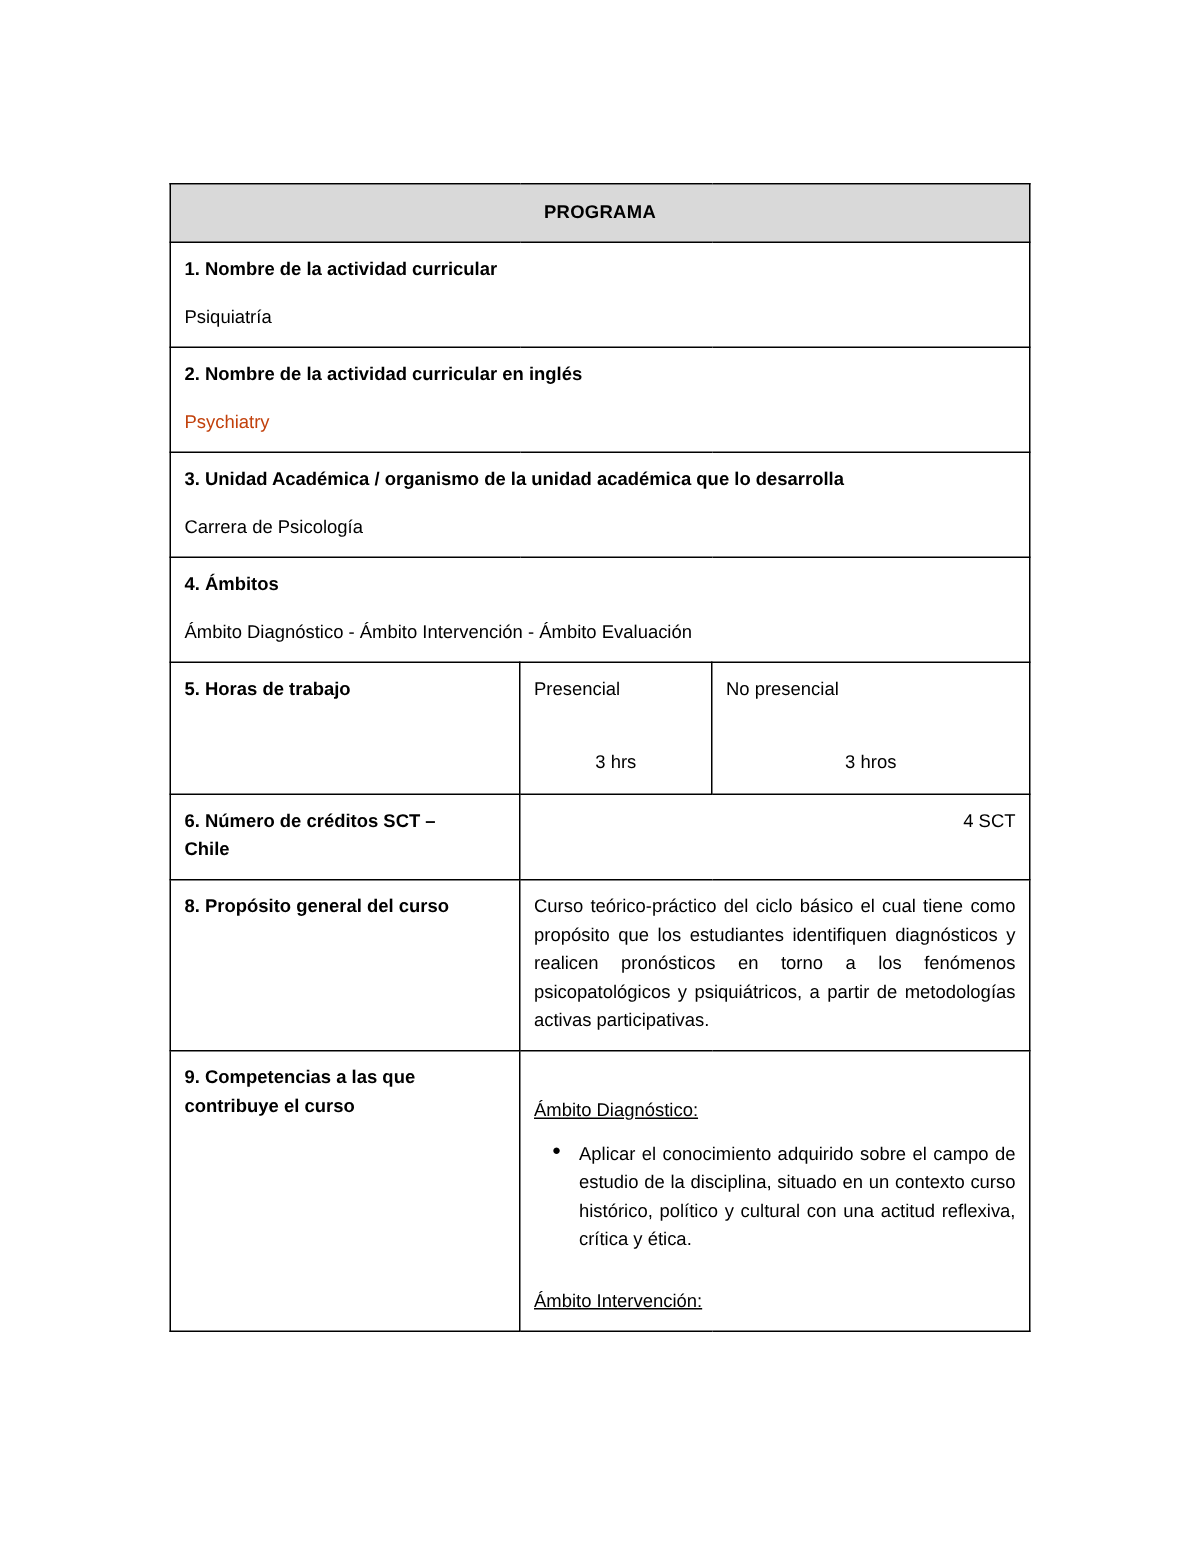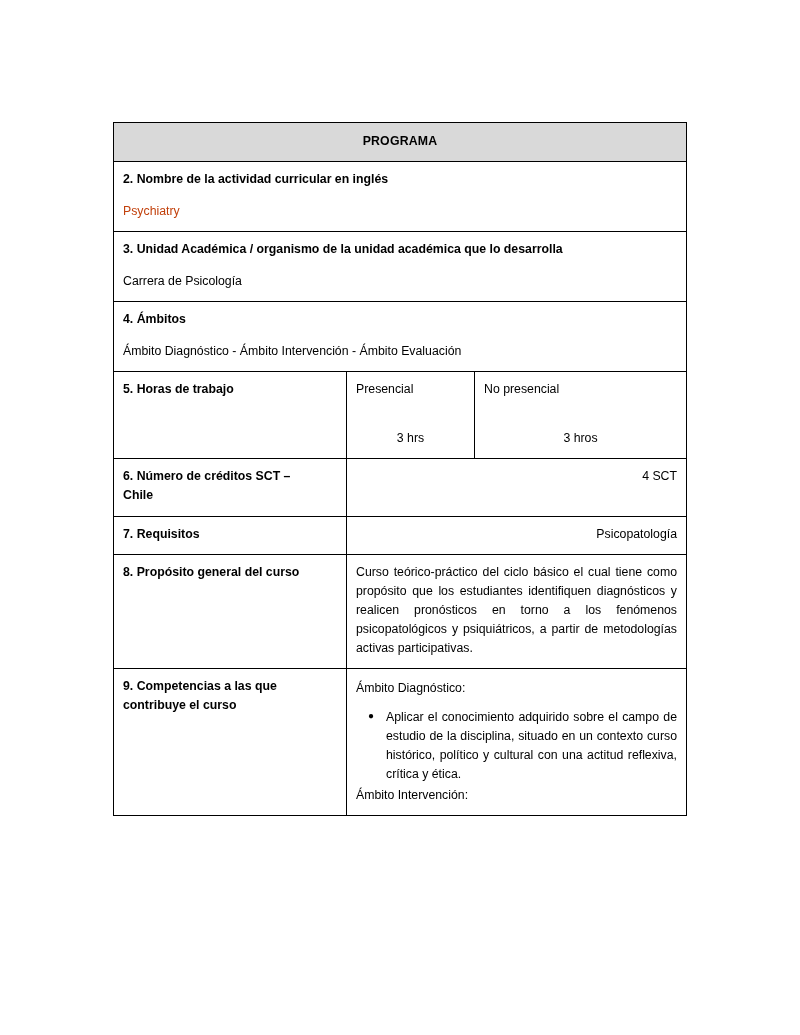--- a/index.html
+++ b/index.html
@@ -91,40 +91,48 @@
     content: "\25CF";
     position: absolute;
     left: -18px;
     top: 0;
     font-size: 10px;
   }
   .blockline {
     display: block;
   }
   .spacer-top {
-    margin-top: 2px;
+    margin-top: 22px;
+    text-decoration: underline;
   }
 </style>
 </head>
 <body>
 
 <div class="page">
 
   <table class="program">
     <colgroup>
       <col style="width:233px">
       <col style="width:128px">
       <col style="width:212px">
     </colgroup>
     <tbody>
 
       <tr>
         <td class="hdr-cell" colspan="3">PROGRAMA</td>
       </tr>
 
+      <tr>
+        <td colspan="3">
+          <span class="label blockline">1. Nombre de la actividad curricular</span>
+          <span class="gap"></span>
+          <span class="value blockline">Psiquiatría</span>
+        </td>
+      </tr>
 
       <tr>
         <td colspan="3">
           <span class="label blockline">2. Nombre de la actividad curricular en inglés</span>
           <span class="gap"></span>
           <span class="value muted blockline">Psychiatry</span>
         </td>
       </tr>
 
       <tr>
@@ -158,26 +166,20 @@
       </tr>
 
       <tr>
         <td>
           <span class="label blockline">6. Número de créditos SCT –</span>
           <span class="label blockline">Chile</span>
         </td>
         <td colspan="2" class="center">4 SCT</td>
       </tr>
 
-      <tr>
-        <td>
-          <span class="label blockline">7. Requisitos</span>
-        </td>
-        <td colspan="2" class="center">Psicopatología</td>
-      </tr>
 
       <tr>
         <td>
           <span class="label blockline">8. Propósito general del curso</span>
         </td>
         <td colspan="2" class="justify">Curso teórico-práctico del ciclo básico el cual tiene como propósito que los estudiantes identifiquen diagnósticos y realicen pronósticos en torno a los fenómenos psicopatológicos y psiquiátricos, a partir de metodologías activas participativas.</td>
       </tr>
 
       <tr>
         <td>

